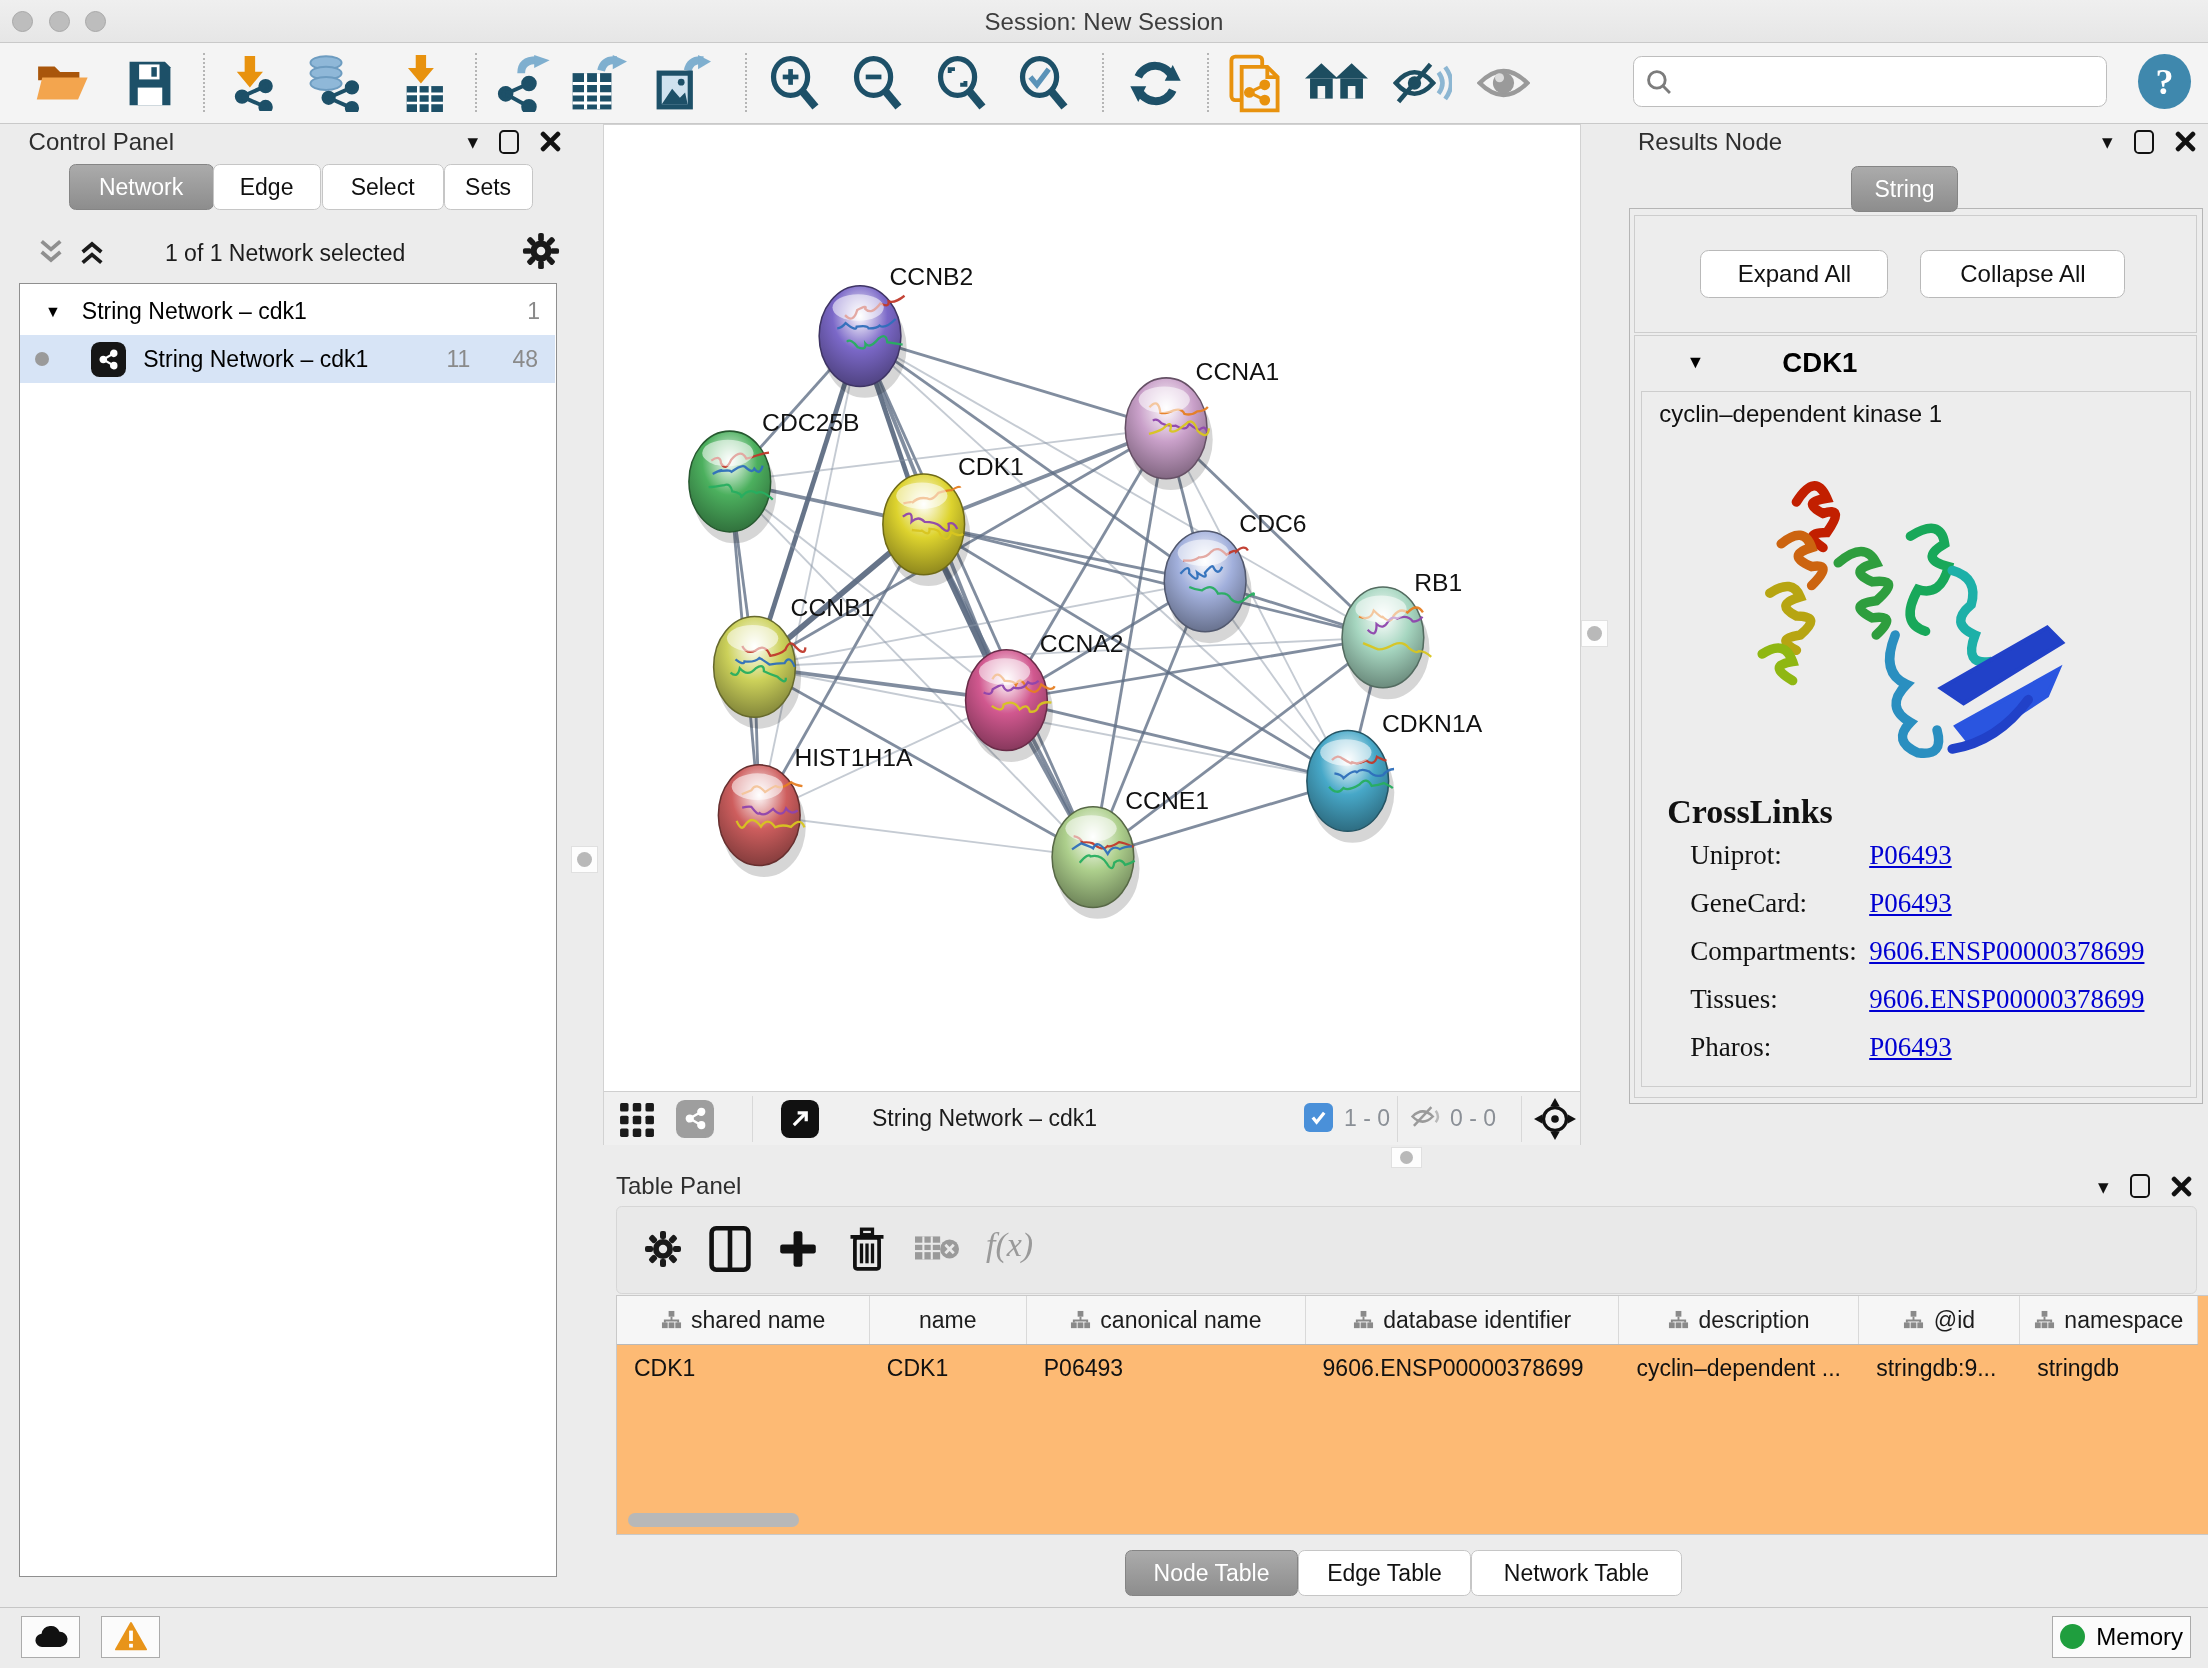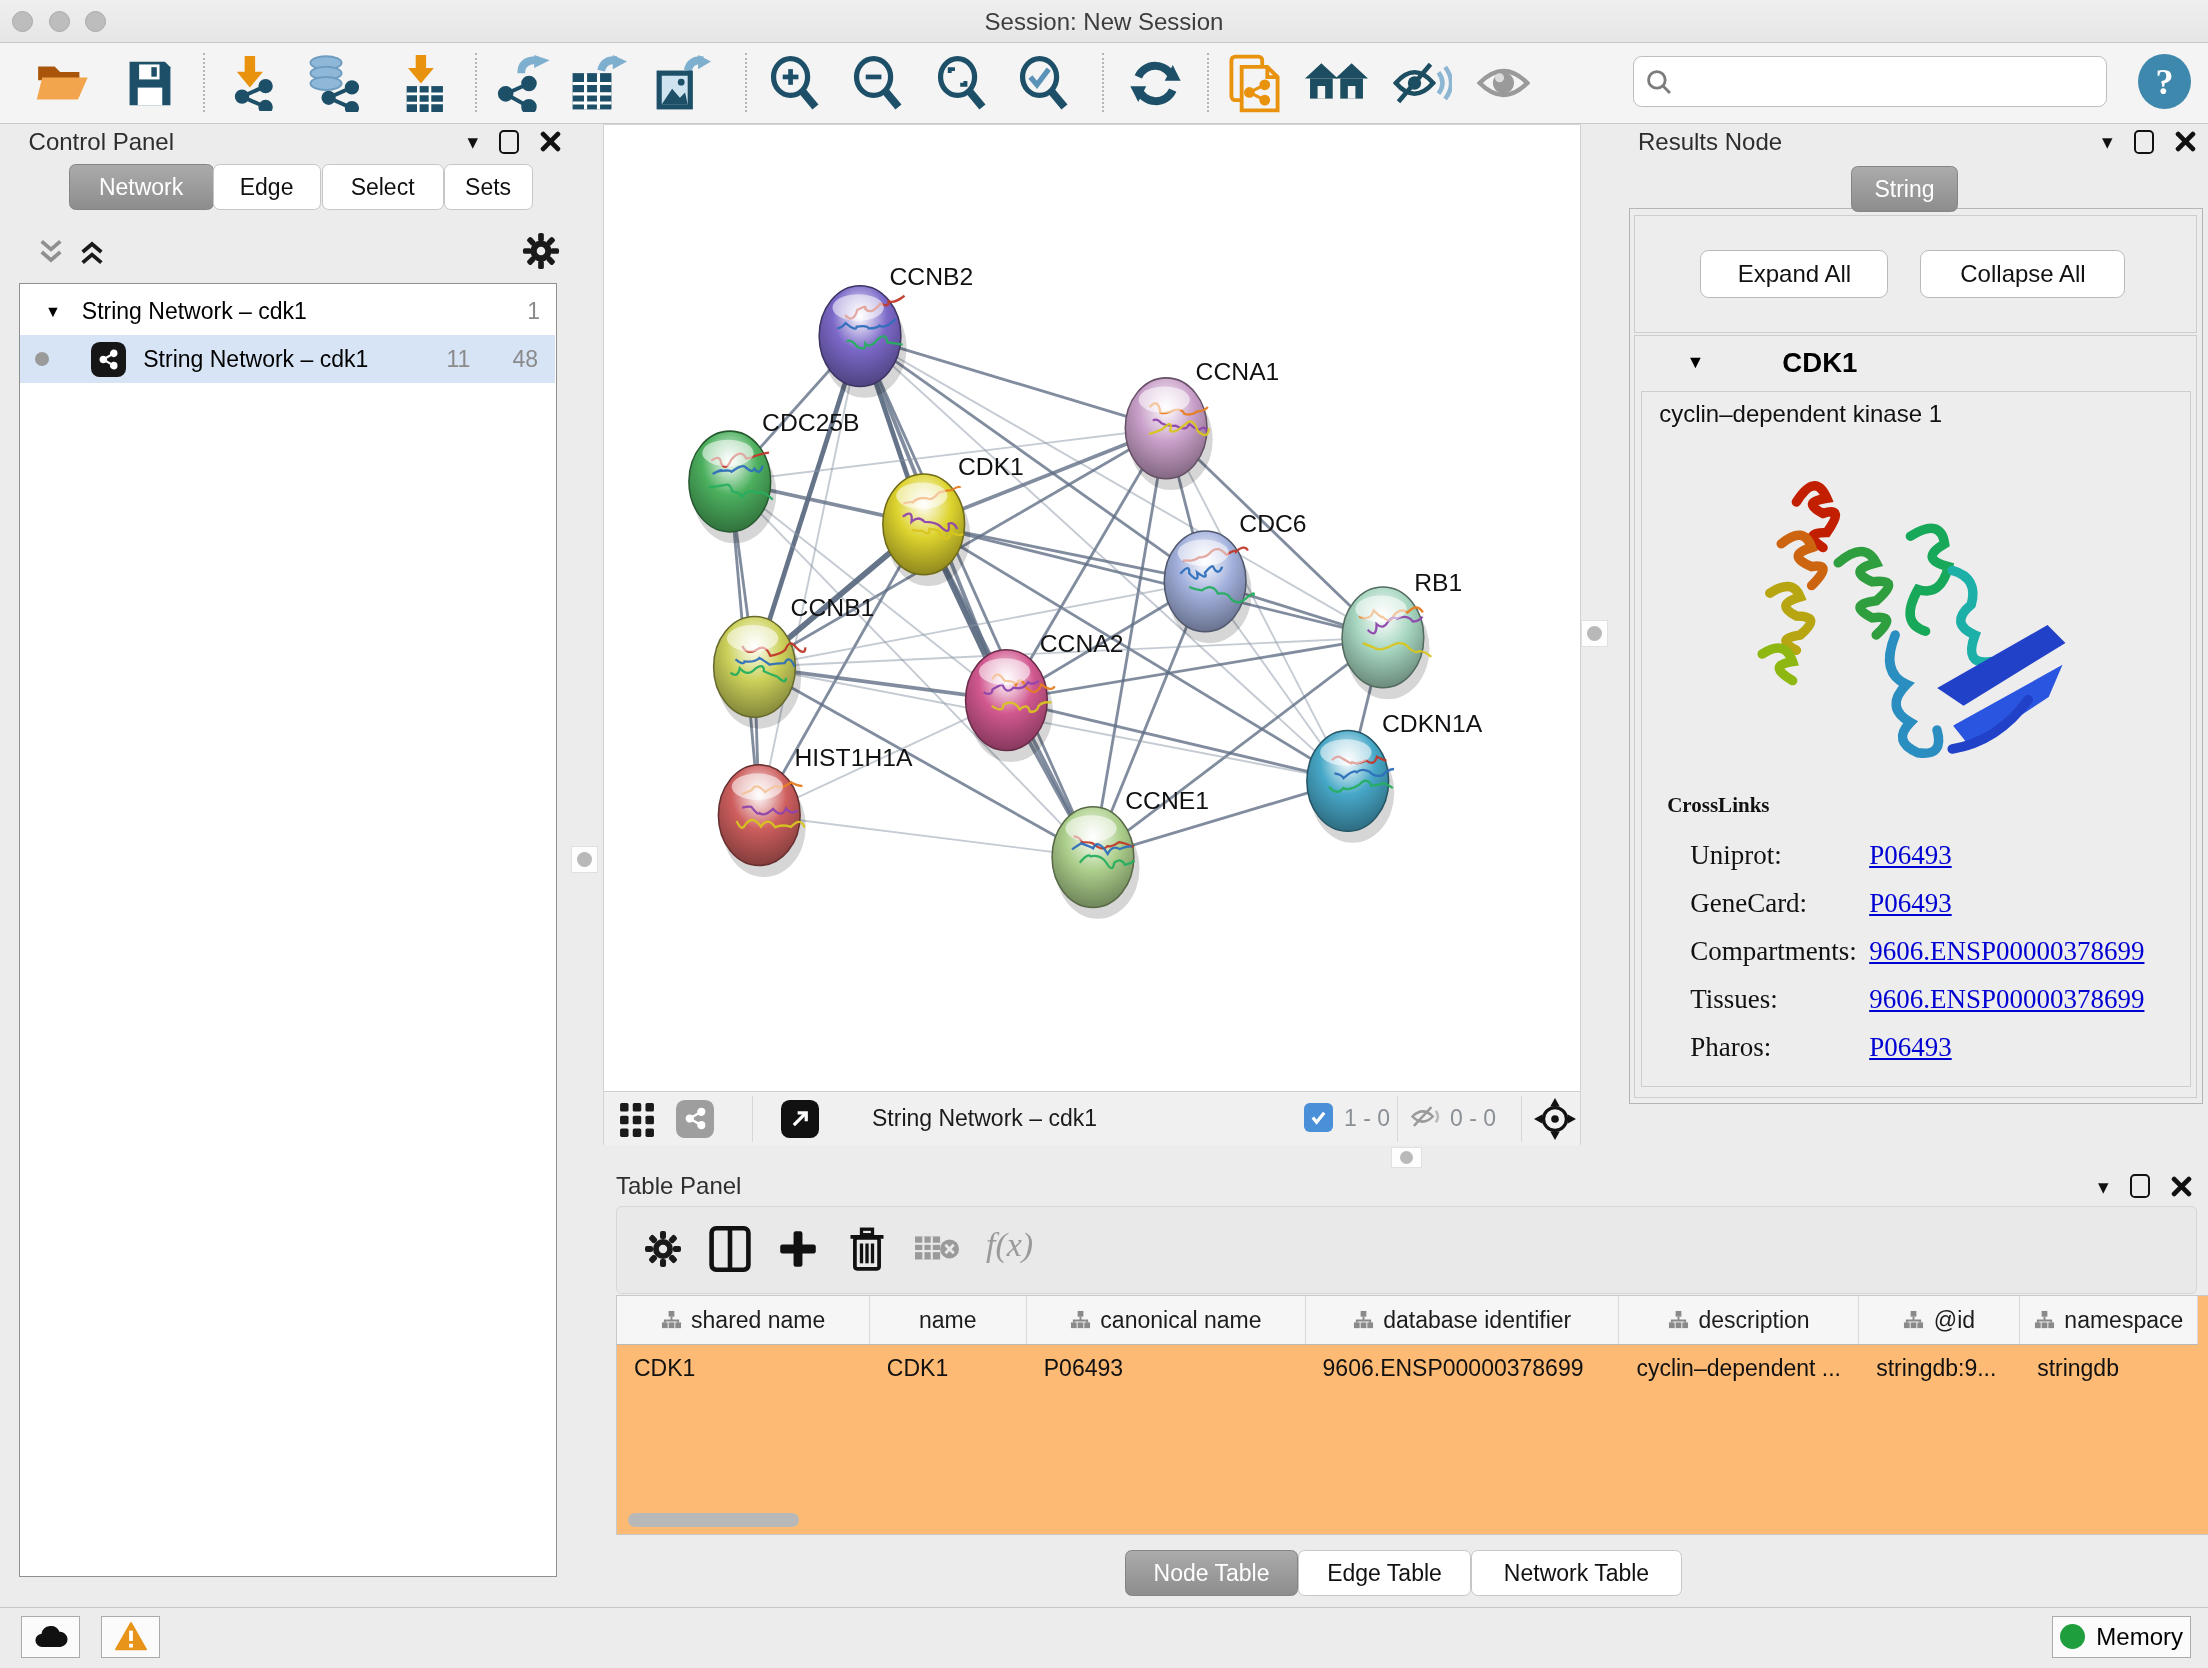--- a/index.html
+++ b/index.html
@@ -324,20 +324,21 @@
         <path d="M5 4 l7 6 l7 -6"></path>
         <path d="M5 12 l7 6 l7 -6"></path>
       </g>
   </svg>
   <svg class="abs" style="left:68px;top:112px" width="32" height="32" viewBox="0 0 24 24">
     <g stroke="#1a1a1a" stroke-width="2.8" fill="none">
         <path d="M5 20 l7 -6 l7 6"></path>
         <path d="M5 12 l7 -6 l7 6"></path>
       </g>
   </svg>
+  <div class="abs" style="left:0;top:116px;width:555px;text-align:center;font-size:23px;color:#1c1c1c">1 of 1 Network selected</div>
   <svg class="abs" style="left:514px;top:108px" width="38" height="38" viewBox="0 0 40 40">
     <g fill="#1a1a1a">
       <circle cx="20" cy="20" r="11"></circle>
       <g>
         <rect x="17" y="1" width="6" height="9" rx="2"></rect>
           <rect x="17" y="30" width="6" height="9" rx="2"></rect>
         <rect x="1" y="17" width="9" height="6" rx="2"></rect>
           <rect x="30" y="17" width="9" height="6" rx="2"></rect>
         <rect x="17" y="1" width="6" height="9" rx="2" transform="rotate(45 20 20)"></rect>
         <rect x="17" y="30" width="6" height="9" rx="2" transform="rotate(45 20 20)"></rect>
@@ -690,21 +691,21 @@
             <path d="M18 110 q12 -8 16 4 q-14 2 0 10" stroke="#8fb712" stroke-width="5"></path>
             <path d="M58 62 q14 -12 20 0 q-16 4 -2 10 q16 -2 2 10 q-16 2 -2 9 q14 -2 2 9" stroke="#2e9e3e" stroke-width="5"></path>
             <path d="M96 48 q16 -10 18 4 q-14 8 2 12 q-4 16 -16 12 q-10 18 4 22" stroke="#18a85a" stroke-width="5"></path>
             <path d="M88 100 q-8 20 6 26 q-12 12 2 20 q-10 10 4 16 q14 2 10 -12" stroke="#2a8fc0" stroke-width="5"></path>
             <path d="M118 66 q14 4 10 18 q-12 10 2 16 q-6 16 8 14" stroke="#1db0a8" stroke-width="5"></path>
             <path d="M112 128 L168 96 L176 104 L124 136 Z" fill="#2141c8" stroke="#2141c8" stroke-width="2"></path>
             <path d="M120 148 L174 118 L168 132 L128 158 Z" fill="#2a55e0" stroke="#2a55e0" stroke-width="2"></path>
             <path d="M118 160 q24 -4 40 -26" stroke="#2141c8" stroke-width="5"></path>
           </g>
         </svg>
-        <div class="abs" style="left:25px;top:401px;font-family:'Liberation Serif',serif;font-size:21px;font-weight:bold;color:#111">CrossLinks</div>
+        <div class="abs" style="left:25px;top:401px;font-family:'Liberation Serif',serif;font-size:34px;font-weight:bold;color:#111">CrossLinks</div>
         <div class="abs" style="left:48px;top:439px;width:495px" id="xlinks">
             <div class="xrow">
               <span class="xlabel">Uniprot:</span>
               <a class="xvalue">P06493</a>
             </div>
             <div class="xrow">
               <span class="xlabel">GeneCard:</span>
               <a class="xvalue">P06493</a>
             </div>
             <div class="xrow">

